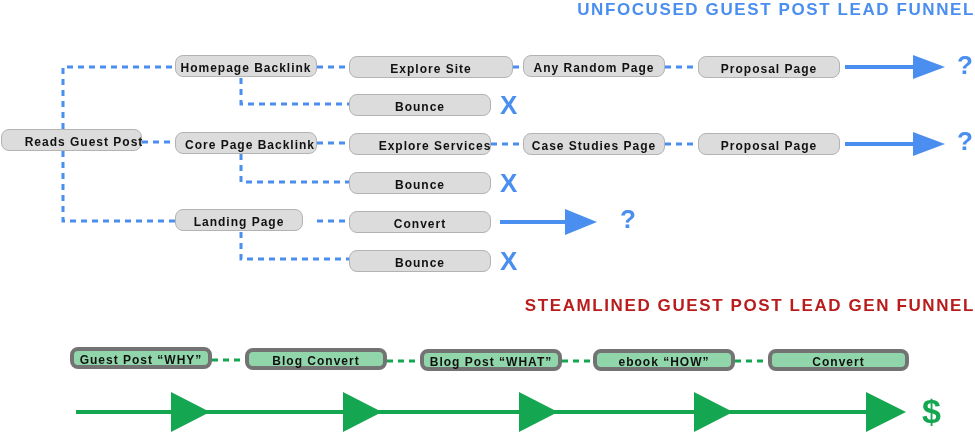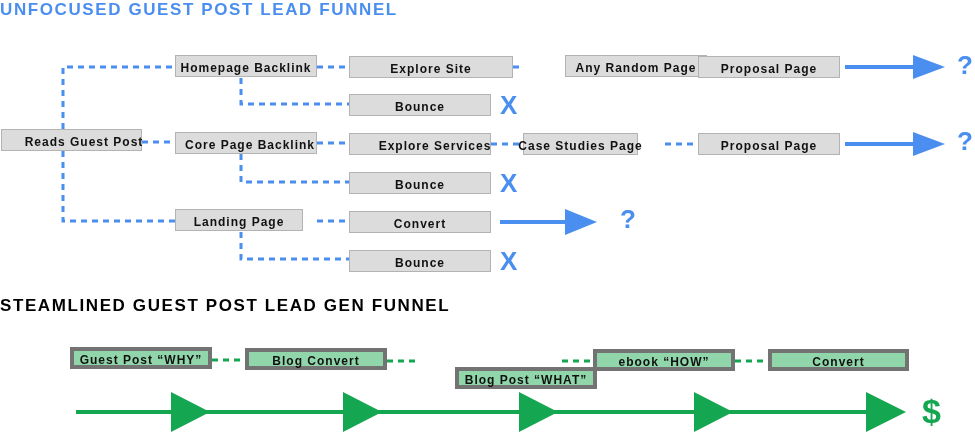--- a/index.html
+++ b/index.html
@@ -1,21 +1,21 @@
 <!DOCTYPE html>
 <html><head>
 <meta charset="utf-8">
 <style>
   html, body { margin: 0; padding: 0; background: #ffffff; }
   body { width: 975px; height: 435px; position: relative; overflow: hidden; font-family: "Liberation Sans", sans-serif; }
   #diagram { position: absolute; left: 0; top: 0; }
-  .title { position: absolute; left: 0; width: 975px; text-align: left; font-weight: bold; font-size: 17px; letter-spacing: 1.6px; }
+  .title { position: absolute; left: 0; width: 975px; text-align: right; font-weight: bold; font-size: 17px; letter-spacing: 1.6px; }
   .title.blue { top: 0px; color: #4a8ef0; }
-  .title.green { top: 296px; color: #000000; }
-  .box { position: absolute; height: 22px; box-sizing: border-box; border-radius: 0; font-weight: bold; font-size: 12px; letter-spacing: 1px; color: #111; display: flex; align-items: center; justify-content: center; white-space: nowrap; padding-top: 3px; }
+  .title.green { top: 296px; color: #b91c1c; }
+  .box { position: absolute; height: 22px; box-sizing: border-box; border-radius: 8px; font-weight: bold; font-size: 12px; letter-spacing: 1px; color: #111; display: flex; align-items: center; justify-content: center; white-space: nowrap; padding-top: 3px; }
   .box.gray { background: #dcdcdc; border: 1px solid #b3b3b3; }
   .box.green { background: #91d6aa; border: 4px solid #737373; }
   .mark { position: absolute; font-weight: bold; color: #4a8ef0; font-size: 26px; line-height: 26px; }
   .dollar { position: absolute; font-weight: bold; color: #14a651; font-size: 34px; line-height: 34px; }
 </style>
 </head>
 <body>
 
 <svg id="diagram" width="975" height="435">
   <g fill="none" stroke="#4a8ef0" stroke-width="3" stroke-dasharray="6,5">
@@ -63,41 +63,41 @@
     <polygon points="866,392 906,412 866,432"></polygon>
   </g>
 </svg>
 
 <div class="title blue">UNFOCUSED GUEST POST LEAD FUNNEL</div>
 
 <div class="box gray" style="left:1px; top:129px; width:141px;padding-left:25px;">Reads Guest Post</div>
 
 <div class="box gray" style="left:175px; top:55px; width:142px;">Homepage Backlink</div>
 <div class="box gray" style="left:349px; top:56px; width:164px;">Explore Site</div>
-<div class="box gray" style="left:523px; top:55px; width:142px;margin-left:42px;">Any Random Page</div>
+<div class="box gray" style="left:523px; top:55px; width:142px;">Any Random Page</div>
 <div class="box gray" style="left:698px; top:56px; width:142px;">Proposal Page</div>
 <div class="mark" style="left:957px; top:52px;">?</div>
 <div class="box gray" style="left:349px; top:94px; width:142px;">Bounce</div>
 <div class="mark" style="left:500px; top:92px;">X</div>
 
 <div class="box gray" style="left:175px; top:132px; width:142px;padding-left:8px;">Core Page Backlink</div>
 <div class="box gray" style="left:349px; top:133px; width:142px;padding-left:30px;">Explore Services</div>
-<div class="box gray" style="left:523px; top:133px; width:115px;">Case Studies Page</div>
+<div class="box gray" style="left:523px; top:133px; width:142px;">Case Studies Page</div>
 <div class="box gray" style="left:698px; top:133px; width:142px;">Proposal Page</div>
 <div class="mark" style="left:957px; top:128px;">?</div>
 <div class="box gray" style="left:349px; top:172px; width:142px;">Bounce</div>
 <div class="mark" style="left:500px; top:170px;">X</div>
 
 <div class="box gray" style="left:175px; top:209px; width:128px;">Landing Page</div>
 <div class="box gray" style="left:349px; top:211px; width:142px;">Convert</div>
 <div class="mark" style="left:620px; top:206px;">?</div>
 <div class="box gray" style="left:349px; top:250px; width:142px;">Bounce</div>
 <div class="mark" style="left:500px; top:248px;">X</div>
 
 <div class="title green">STEAMLINED GUEST POST LEAD GEN FUNNEL</div>
 
 <div class="box green" style="left:70px; top:347px; width:142px;">Guest Post “WHY”</div>
 <div class="box green" style="left:245px; top:348px; width:142px;">Blog Convert</div>
-<div class="box green" style="left:420px; top:367px; width:142px;margin-left:35px;">Blog Post “WHAT”</div>
+<div class="box green" style="left:420px; top:349px; width:142px;">Blog Post “WHAT”</div>
 <div class="box green" style="left:593px; top:349px; width:142px;">ebook “HOW”</div>
 <div class="box green" style="left:768px; top:349px; width:141px;">Convert</div>
 
 <div class="dollar" style="left:922px; top:394px;">$</div>
 
 </body></html>

